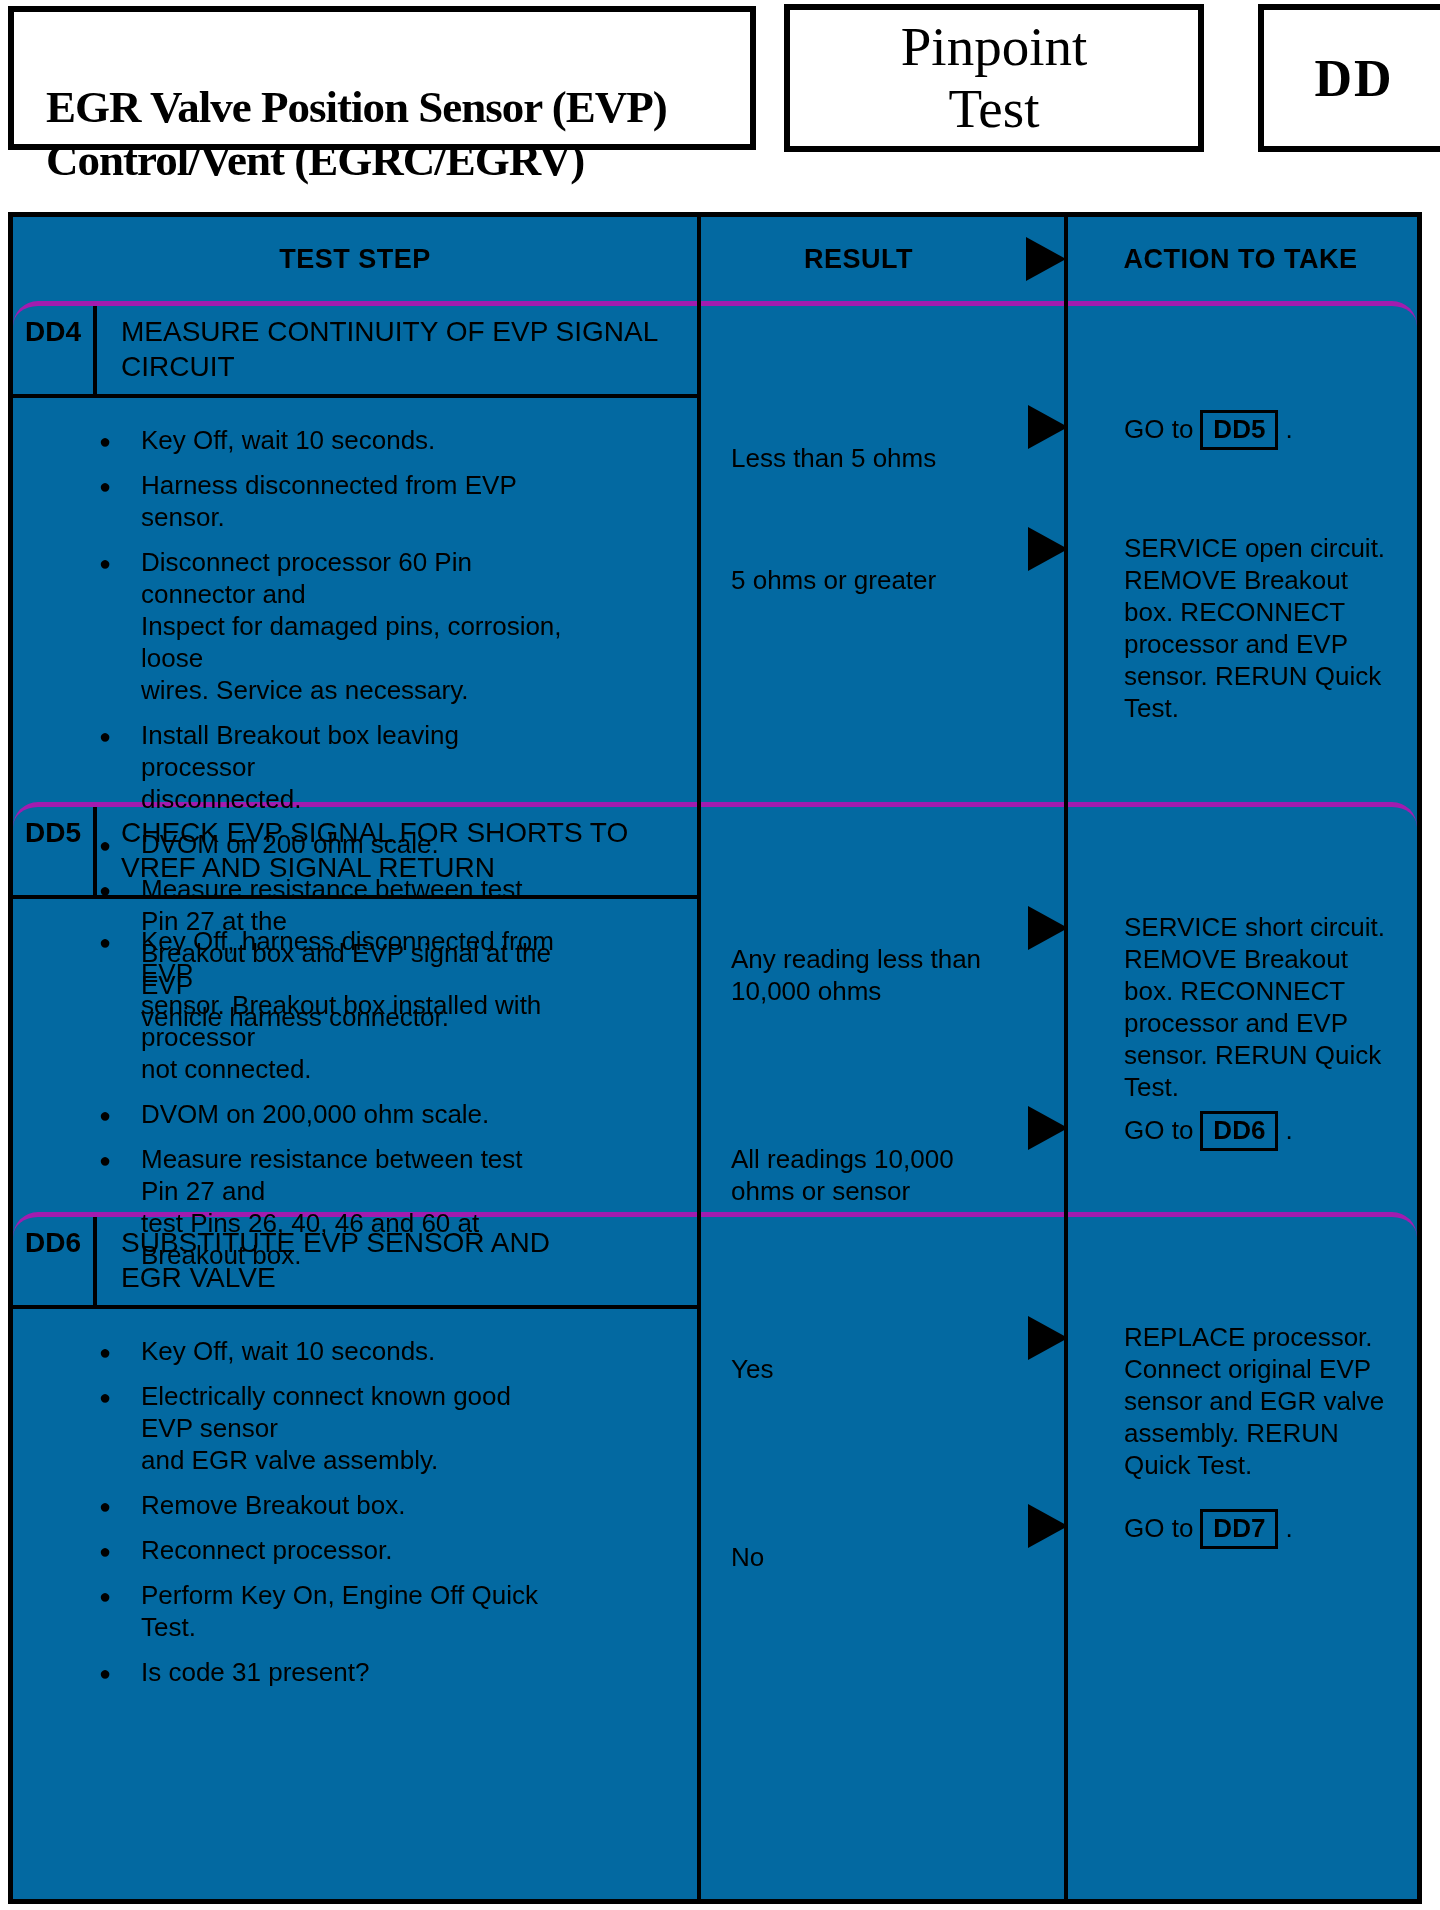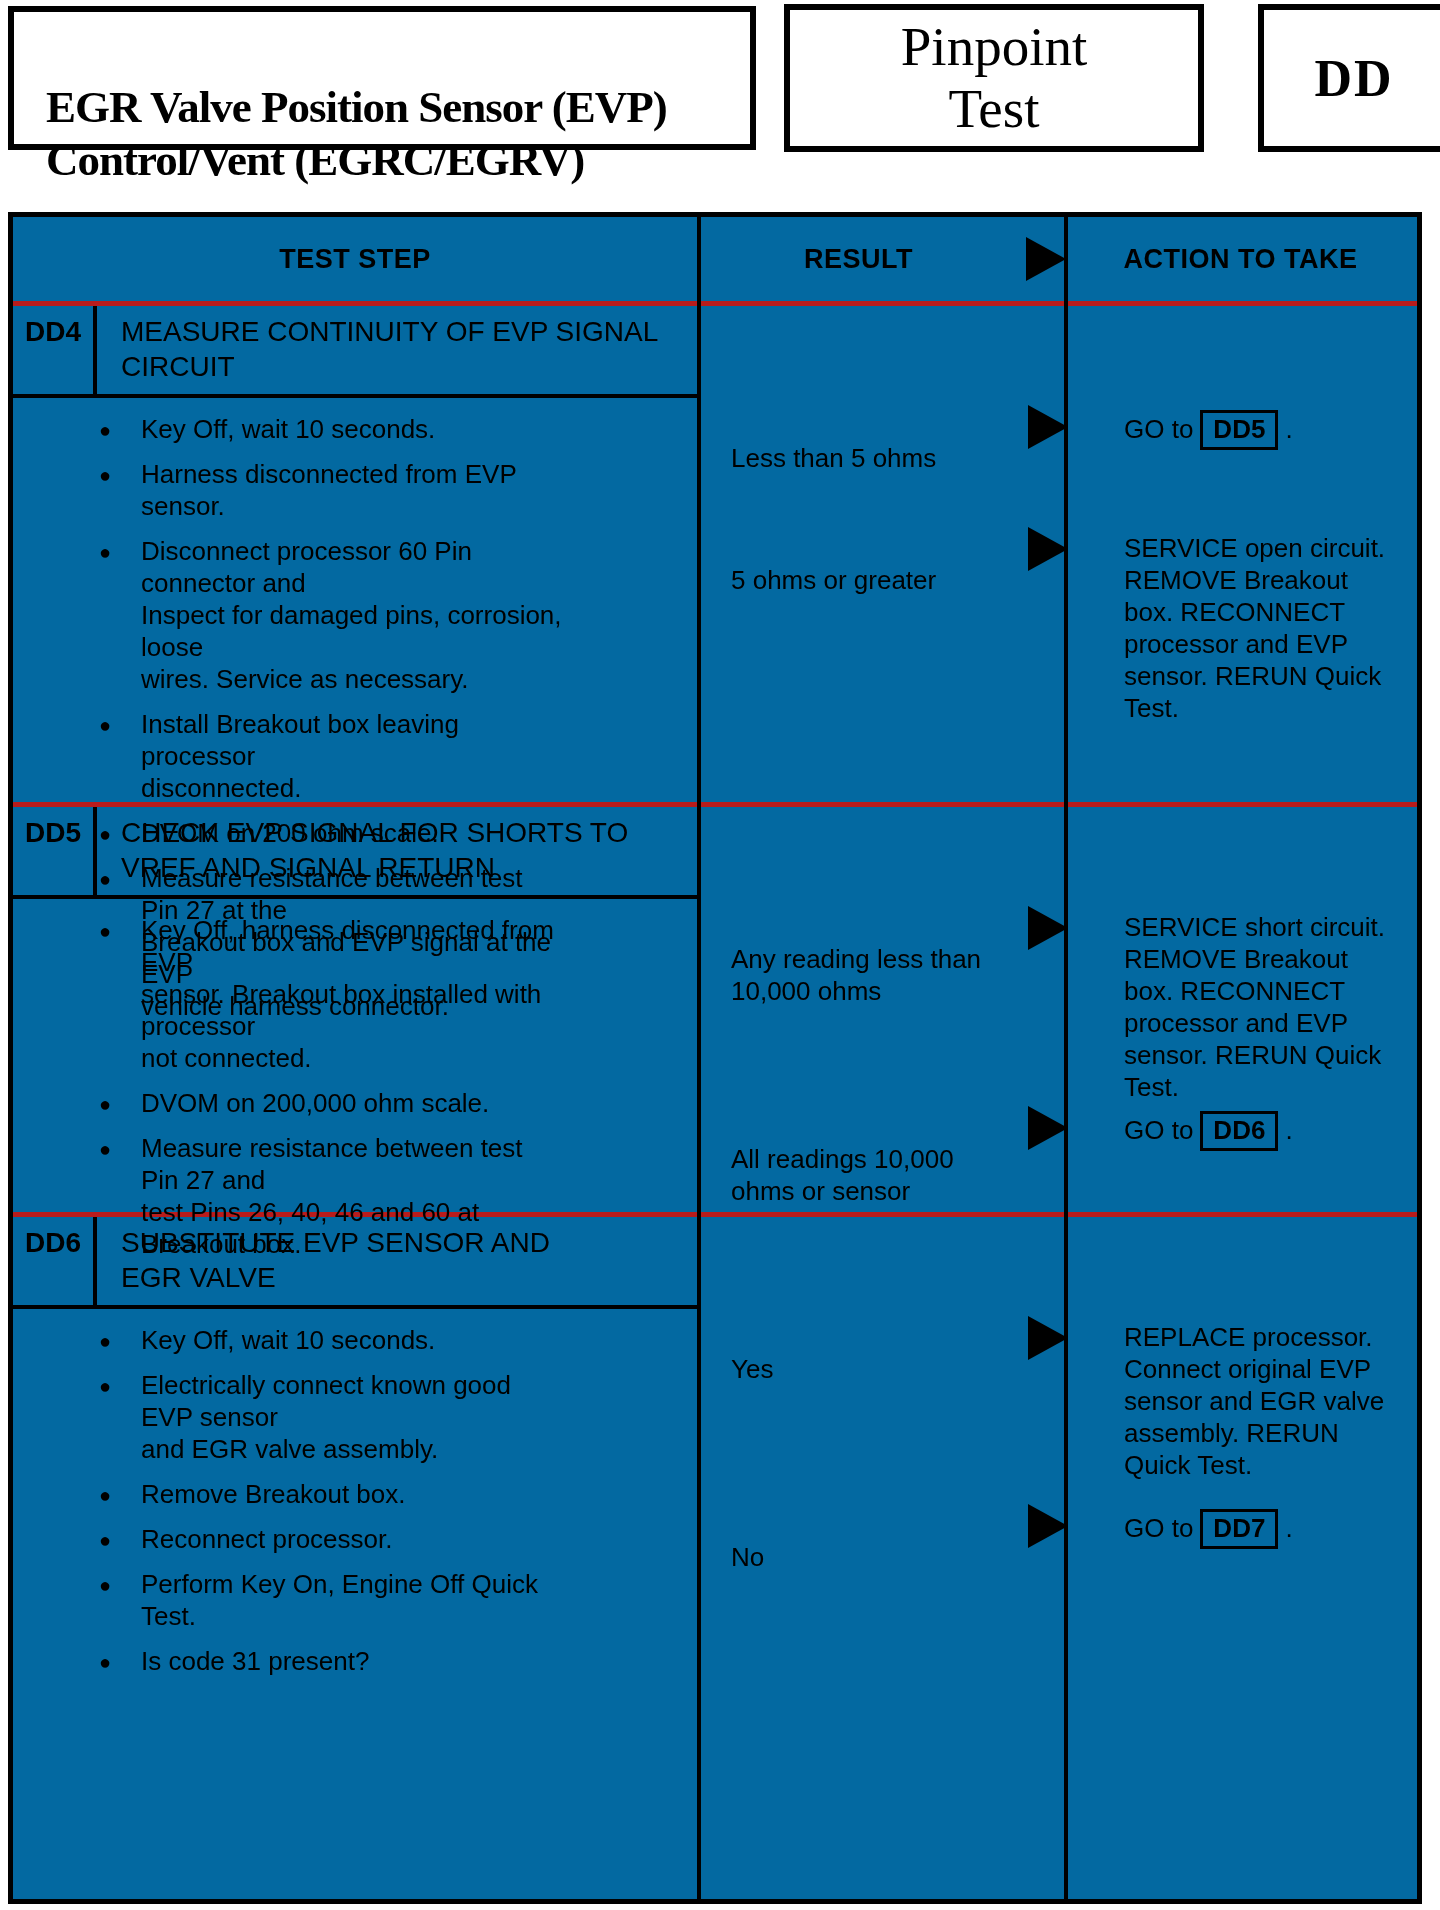--- a/index.html
+++ b/index.html
@@ -47,35 +47,35 @@
   }
   .th { display: flex; align-items: center; justify-content: center; }
   .th2 { position: relative; padding-right: 44px; border-radius: 22px; }
   .tri {
     width: 0; height: 0;
     border-top: 22px solid transparent; border-bottom: 22px solid transparent;
     border-left: 40px solid #000;
   }
   .tri-head { position: absolute; right: -2px; top: 50%; transform: translateY(-50%); }
 
-  .tsec { border-top: 5px solid #b91c1c; }
+  .tsec { border-top: 5px solid #a21caf; border-radius: 25px; }
   .band { width: 688px; min-height: 90px; border-bottom: 4px solid #000; display: flex; }
   .band-id {
     width: 84px; flex: none; border-right: 4px solid #000;
     font-weight: bold; font-size: 28px; text-align: center; padding-top: 10px;
   }
   .band-title {
     font-size: 28px; line-height: 35px; padding: 8px 8px 10px 24px; white-space: pre-line;
   }
 
   .content { position: relative; }
   .c-0 { min-height: 404px; } .c-1 { min-height: 313px; } .c-2 { min-height: 584px; }
 
   .steps {
-    position: absolute; left: 0; top: 1px; width: 576px;
+    position: absolute; left: 0; top: 12px; width: 576px;
     margin: 0; padding: 14px 24px 0 84px; list-style: none;
     font-size: 26px; line-height: 32px;
   }
   .steps li { position: relative; padding-left: 44px; margin-bottom: 13px; white-space: pre-line; }
   .steps li::before { content: "\25CF"; position: absolute; left: 2px; top: 1px; font-size: 20px; }
 
   .outcomes { position: absolute; left: 688px; right: 0; top: 0; padding-top: 12px; }
   .outcome { display: grid; grid-template-columns: 363px 1fr; font-size: 26px; line-height: 32px; }
   .sec-0 .outcome + .outcome { margin-top: 26px; }
   .sec-1 .outcome + .outcome { margin-top: 8px; }

